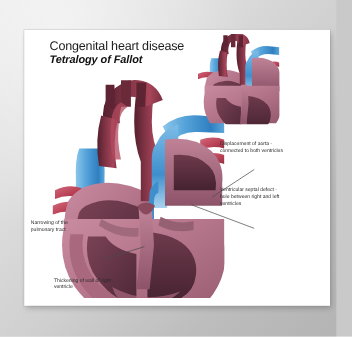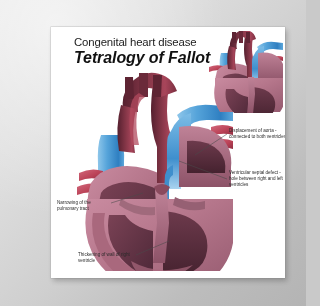--- a/index.html
+++ b/index.html
@@ -12,34 +12,35 @@
     position:relative;width:306px;height:306px;
     background:linear-gradient(135deg,#e9e9e9 0%,#dedede 28%,#cfcfcf 55%,#bdbdbd 78%,#b4b4b4 100%);
   }
   
   #backdrop-sheen{
     position:absolute;inset:0;
     background:radial-gradient(ellipse at 18% 8%, rgba(255,255,255,.55) 0%, rgba(255,255,255,0) 48%);
     pointer-events:none;
   }
   #poster{
-    position:absolute;left:51px;top:27px;width:234px;height:251px;
+    position:absolute;left:22px;top:27px;width:234px;height:251px;
     background:#ffffff;
     box-shadow:2px 3px 5px rgba(0,0,0,.22), 0 0 0 .5px rgba(170,170,170,.55);
+    padding-left:44px;
   }
   #poster-inner{position:absolute;inset:0;overflow:hidden;}
 
   
   .title-line1{
     position:absolute;left:23px;top:9px;
     font-size:11.4px;color:#1b1b1b;letter-spacing:-.15px;white-space:nowrap;
   }
   .title-line2{
     position:absolute;left:23px;top:22px;
-    font-size:16px;color:#111;font-weight:bold;font-style:italic;
+    font-size:10px;color:#111;font-weight:bold;font-style:italic;
     letter-spacing:-.1px;white-space:nowrap;
   }
 
   
   .anno{position:absolute;font-size:4.6px;line-height:6.0px;color:#2a2a2a;}
   .anno.a-right{left:178px;width:60px;}
   .anno.a-left{width:60px;}
   #anno-aorta{top:101px;}
   #anno-vsd{top:143px;}
   #anno-pulm{left:6px;top:173px;width:54px;}

